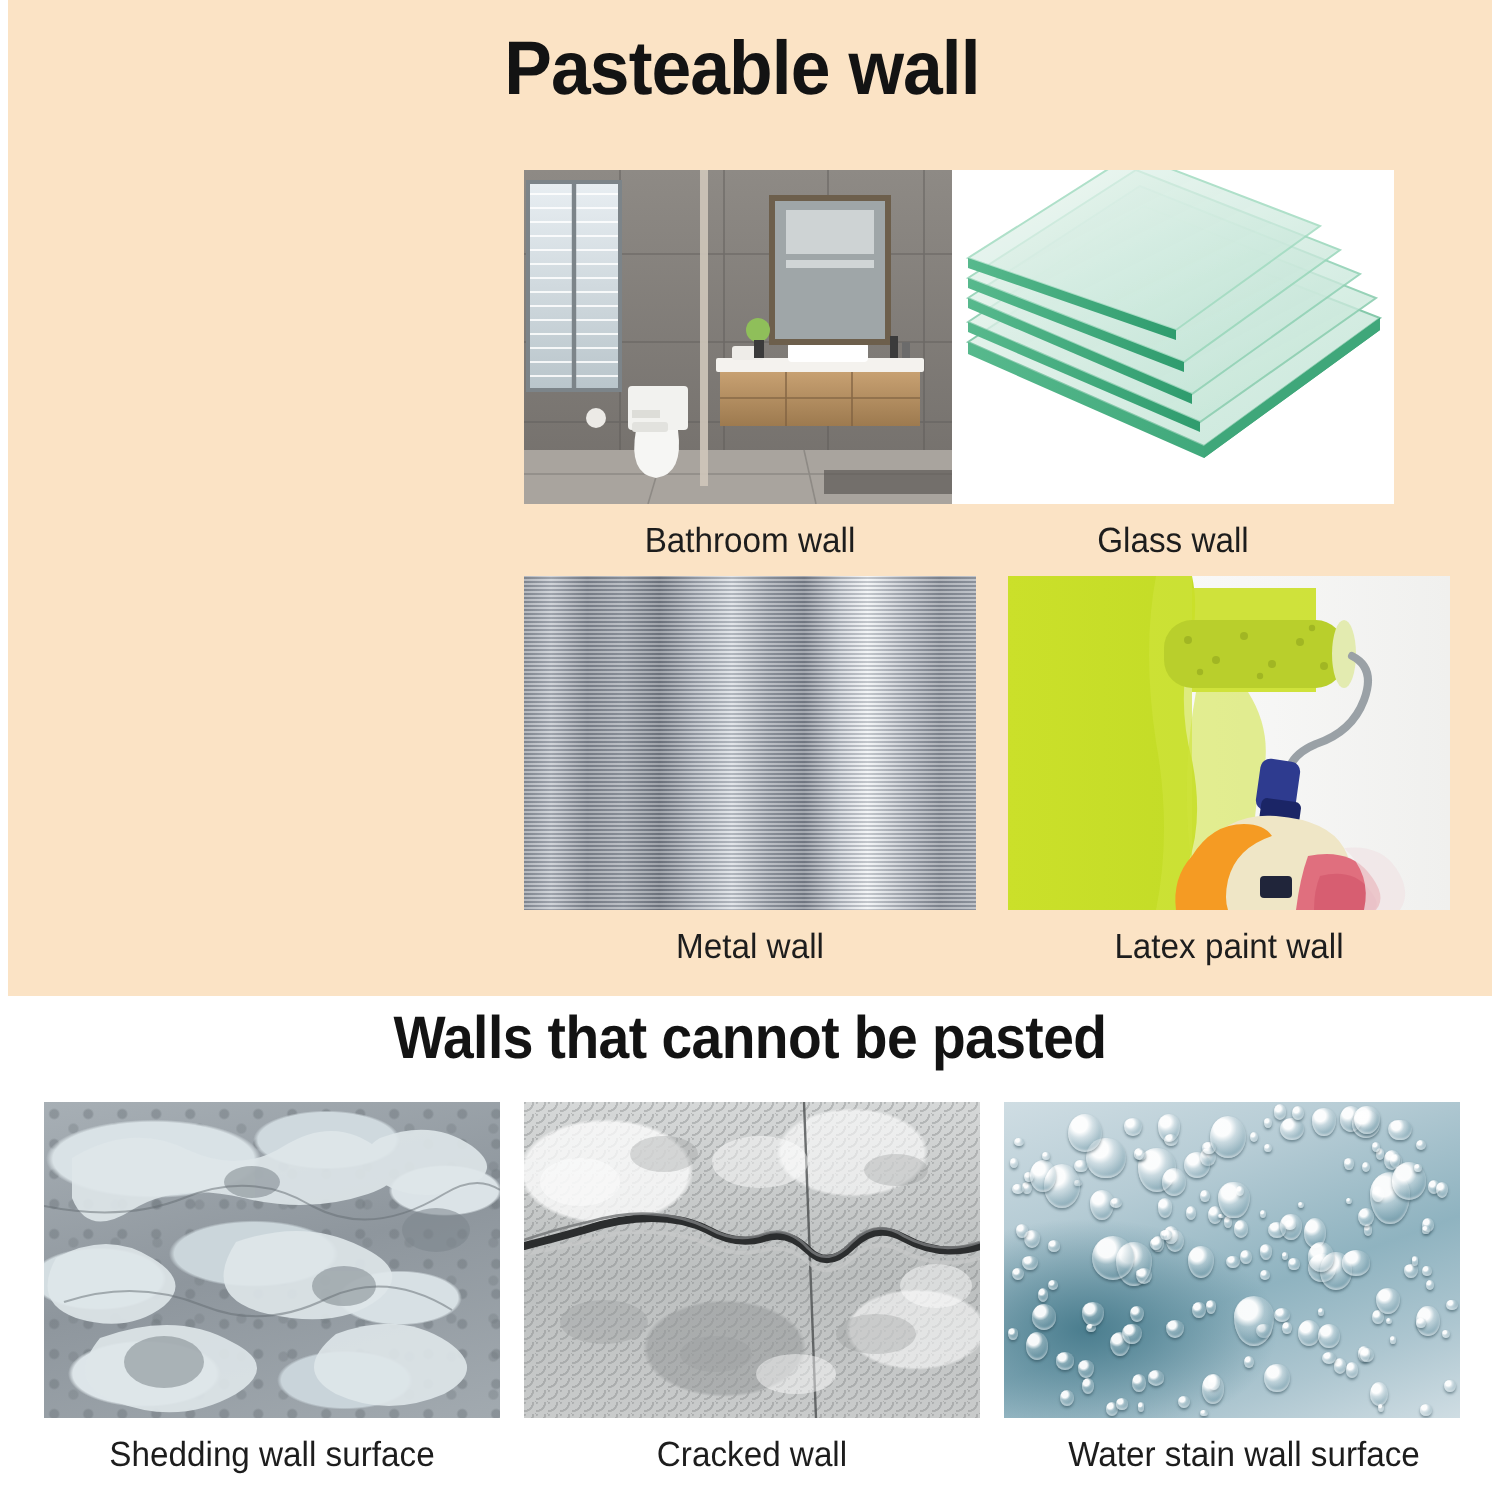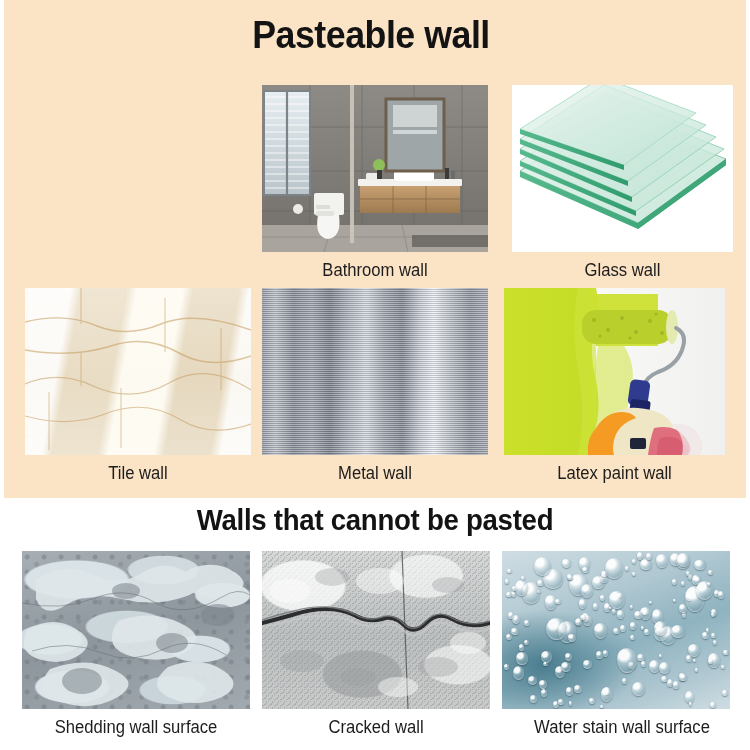--- a/index.html
+++ b/index.html
@@ -250,21 +250,21 @@
           <rect x="115" y="85" width="5" height="9" fill="#3a3a3a"></rect>
 
           <rect x="183" y="83" width="4" height="11" fill="#3b3b3b"></rect>
           <rect x="189" y="86" width="4" height="8" fill="#6b6b6b"></rect>
         </svg>
       </div>
     </div>
     <div class="caption" style="top:175px;">Bathroom wall</div>
   </div>
 
-  <div class="cell" style="left:512px;top:85px;width:221px;height:119px;">
+  <div class="cell" style="left:476px;top:85px;width:221px;height:119px;">
     <div class="thumb" style="width:221px;height:167px;background:#fff;">
       <svg viewBox="0 0 221 167" width="221" height="167" preserveAspectRatio="none">
         <defs>
           <linearGradient id="gpane" x1="0" y1="0" x2="1" y2="1">
             <stop offset="0" stop-color="#e9f5ef" stop-opacity=".9"></stop>
             <stop offset="1" stop-color="#bfe3d4" stop-opacity=".85"></stop>
           </linearGradient>
           <linearGradient id="gedge" x1="0" y1="0" x2="1" y2="0">
             <stop offset="0" stop-color="#57b98d"></stop>
               <stop offset="1" stop-color="#2f9c6e"></stop>
@@ -293,36 +293,20 @@
           </g>
 
           <path d="M8 92 L126 144 L214 80 L214 74 L126 138 L8 86 Z" fill="url(#gedge)"></path>
           <path d="M126 138 L214 74 L214 80 L126 144 Z" fill="#3fa77a"></path>
         </g>
       </svg>
     </div>
     <div class="caption" style="top:175px;">Glass wall</div>
   </div>
 
-  <div class="cell" style="left:25px;top:288px;width:226px;height:167px;">
-    <div class="thumb" style="width:226px;height:167px;">
-      <div class="art-tile"></div>
-      <svg viewBox="0 0 226 167" width="226" height="167" preserveAspectRatio="none" style="position:absolute;inset:0;">
-        <g stroke="#c49a5d" fill="none" opacity=".55">
-          <path d="M0 34 q40 -10 72 4 q30 12 64 -2 q34 -14 90 6" stroke-width="1.4"></path>
-          <path d="M0 62 q48 8 86 -4 q36 -12 70 8 q30 16 70 2" stroke-width="1.6"></path>
-          <path d="M0 96 q34 -14 68 2 q40 18 78 -4 q36 -20 80 8" stroke-width="1.3"></path>
-          <path d="M0 128 q44 12 80 -2 q40 -16 76 6 q30 18 70 4" stroke-width="1.2"></path>
-          <path d="M56 0 v36 M56 64 v34 M140 10 v54 M196 40 v62 M96 100 v60 M24 104 v58" stroke-width="1"></path>
-        </g>
-        <g stroke="#a8enone" fill="none"></g>
-      </svg>
-    </div>
-    <div class="caption" style="top:175px;">Tile wall</div>
-  </div>
 
   <div class="cell" style="left:504px;top:288px;width:221px;height:167px;">
     <div class="thumb" style="width:221px;height:167px;background:#fff;">
       <svg viewBox="0 0 221 167" width="221" height="167" preserveAspectRatio="none">
         <defs>
           <linearGradient id="greenP" x1="0" y1="0" x2="1" y2="0">
             <stop offset="0" stop-color="#cbe02a"></stop>
               <stop offset="1" stop-color="#c3dc27"></stop>
           </linearGradient>
           <linearGradient id="wallW" x1="0" y1="0" x2="1" y2="0">

